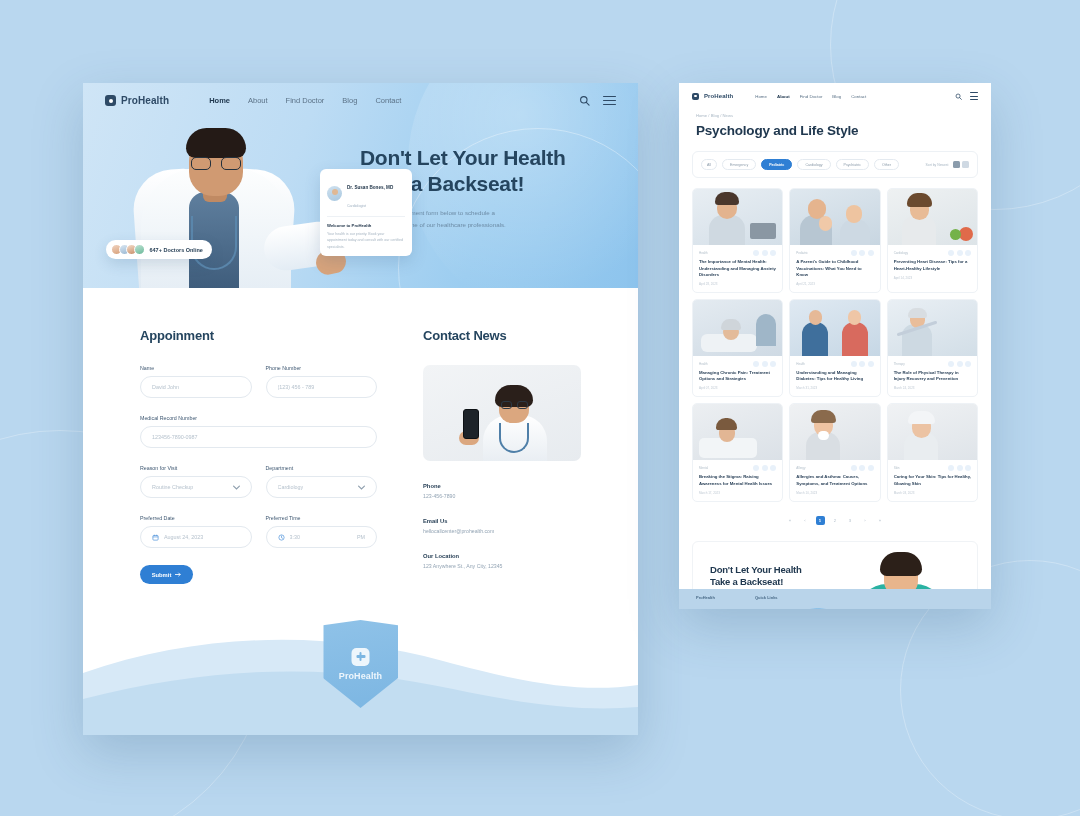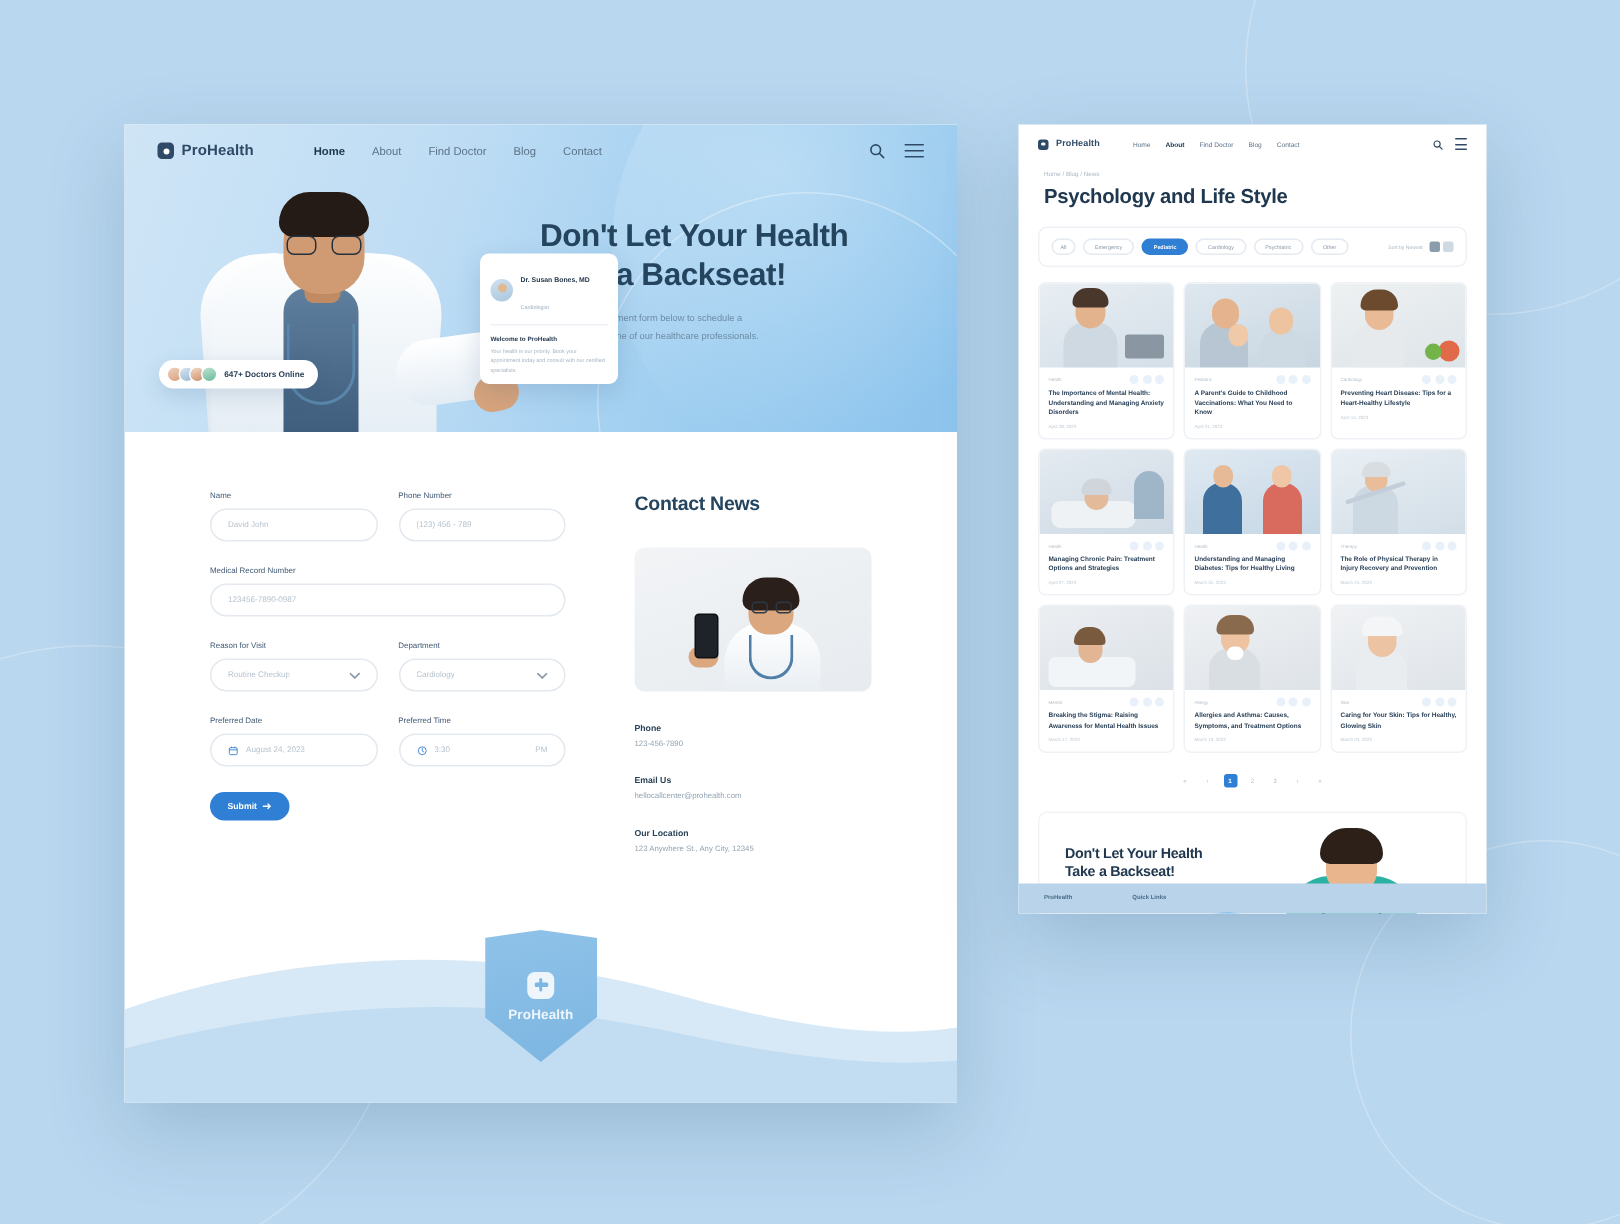--- a/index.html
+++ b/index.html
@@ -406,20 +406,21 @@
         <span>Don't Let Your Health</span><br>
         <span>Take a Backseat!</span>
       </h1>
       <p class="hero-sub">Fill out the appointment form below to schedule a consultation with one of our healthcare professionals.</p>
     </div>
   </div>
 
   <div class="home-body">
 
     <div class="form-col">
+      <div class="section-title">Appoinment</div>
 
       <div class="field-row">
         <div class="field">
           <span class="field-label">Name</span>
           <div class="field-box">
             <span class="field-ph">David John</span>
           </div>
         </div>
         <div class="field">
           <span class="field-label">Phone Number</span>

